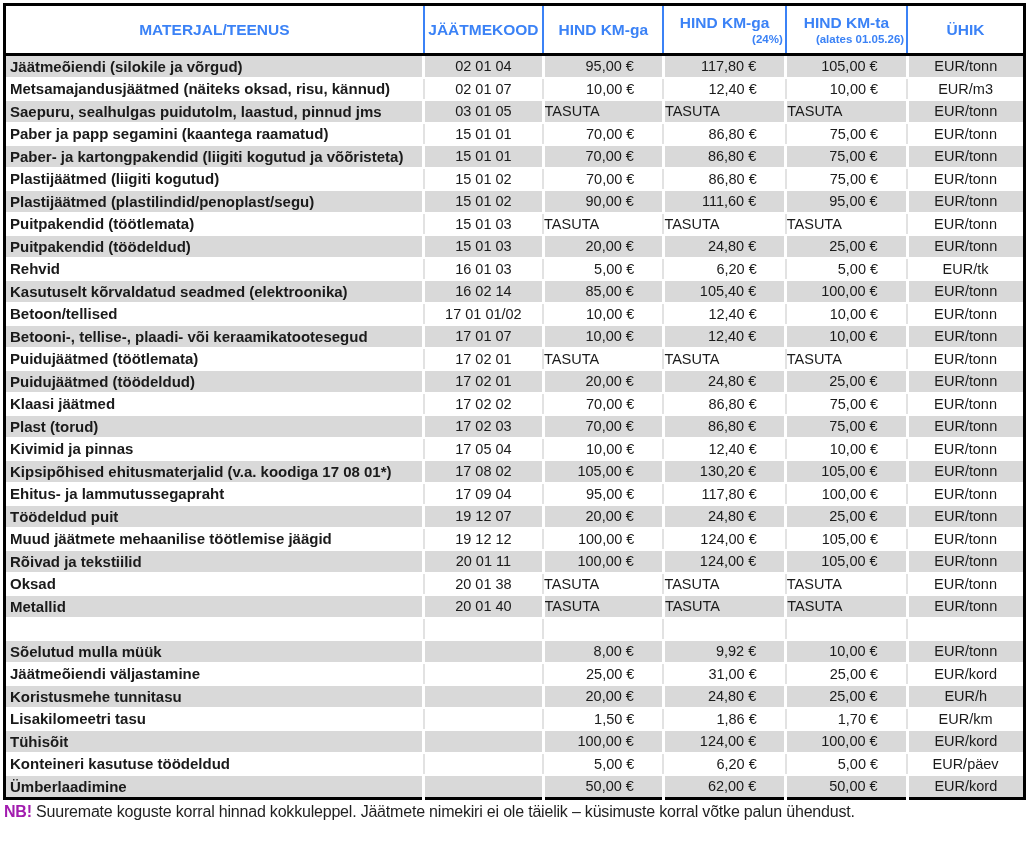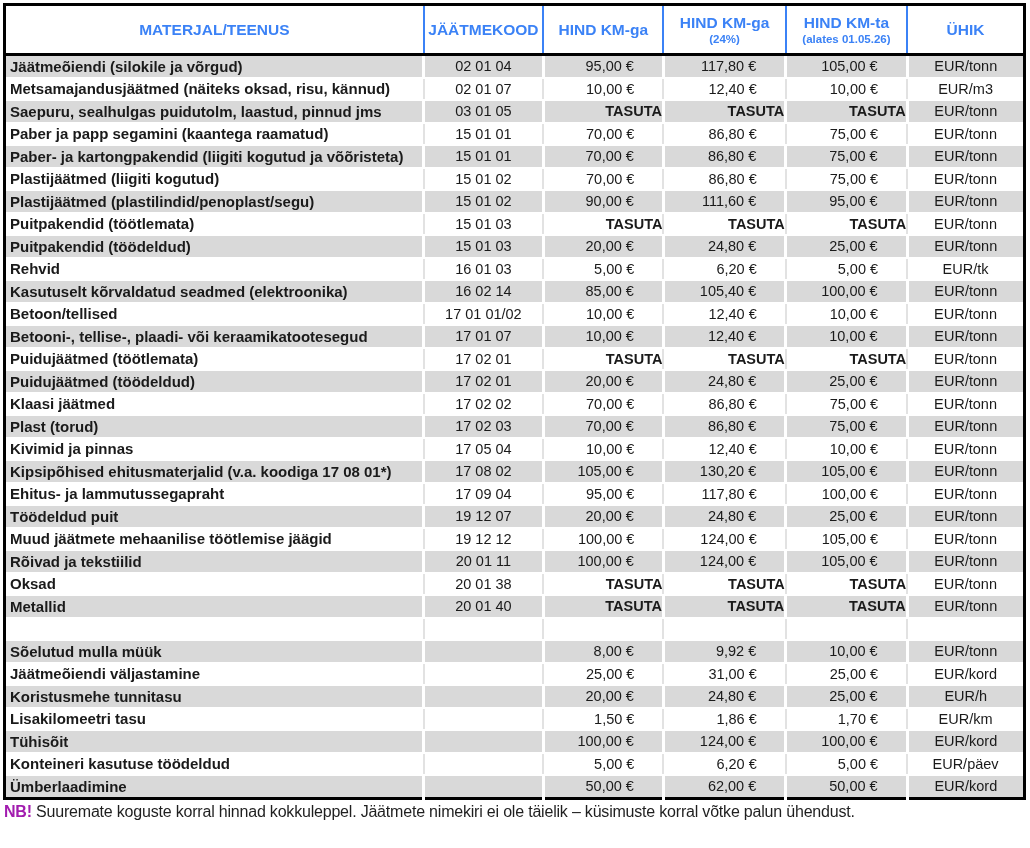--- a/index.html
+++ b/index.html
@@ -28,20 +28,21 @@
     height: 47px;
     font-size: 15.5px;
     padding: 0 2px;
     border-bottom: 3px solid #000;
   }
   thead th + th { border-left: 2px solid #3b82f6; }
   .h-sub {
     font-size: 11.5px;
     font-weight: bold;
     margin-top: 1px;
+    text-align: right;
   }
   tbody td {
     height: 20.5px;
     font-size: 14.5px;
     padding: 0;
     vertical-align: middle;
     white-space: nowrap;
     overflow: hidden;
   }
   tbody tr:nth-child(odd) td { background: #d9d9d9; }
@@ -50,21 +51,21 @@
   tbody tr:nth-child(odd) td + td { border-left: 3px solid #ffffff; }
   tbody tr:nth-child(even) td + td { border-left: 2px solid #e2e2e2; }
   td.c-mat {
     text-align: left;
     font-weight: bold;
     padding-left: 4px;
     font-size: 15px;
   }
   td.c-code { text-align: center; }
   td.c-price { text-align: right; padding-right: 28px; }
-  td.c-price.free { text-align: right; padding-right: 0; font-weight: bold; }
+  td.c-price.free { text-align: left; padding-right: 0; }
   td.c-unit { text-align: center; }
   .note {
     margin: 3px 0 0 1px;
     font-size: 16px;
     letter-spacing: -0.2px;
     color: #1f1f1f;
   }
   .note .nb {
     color: #a21caf;
     font-weight: bold;

